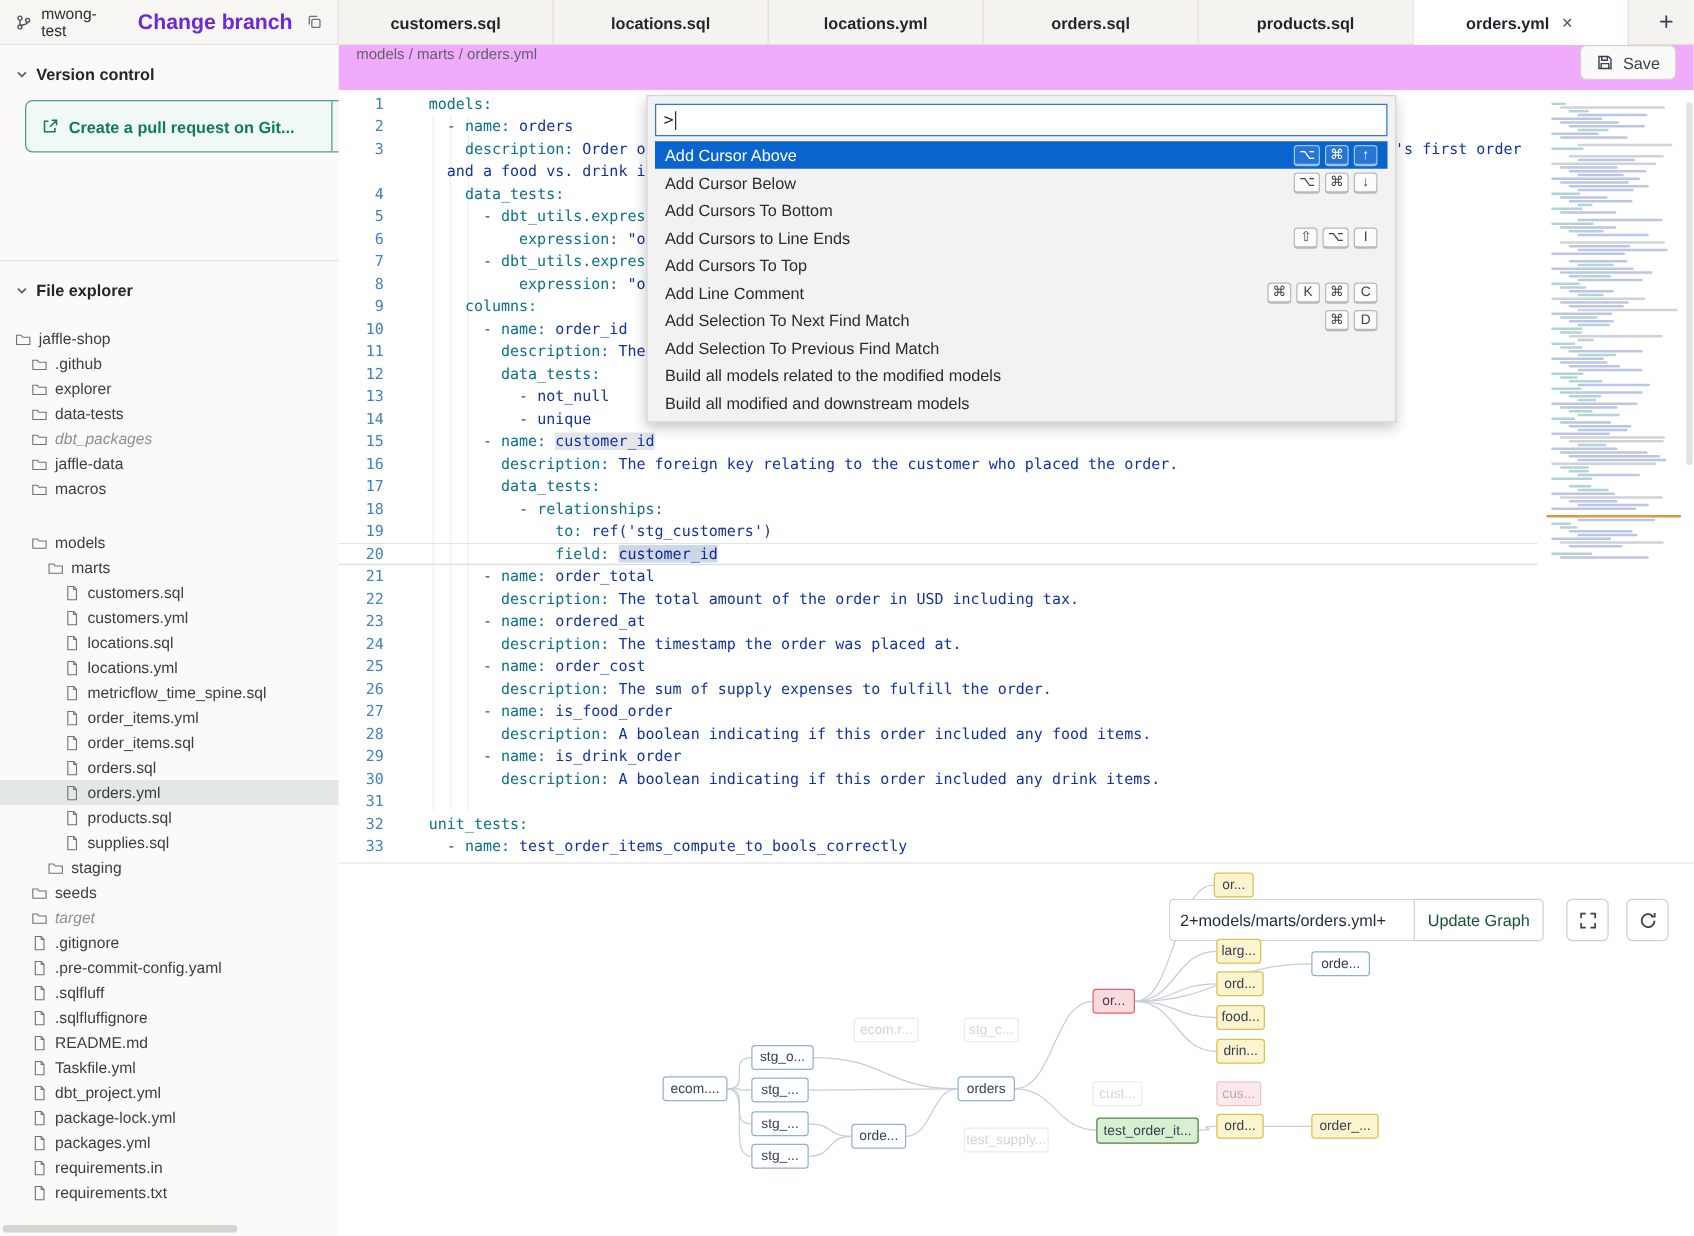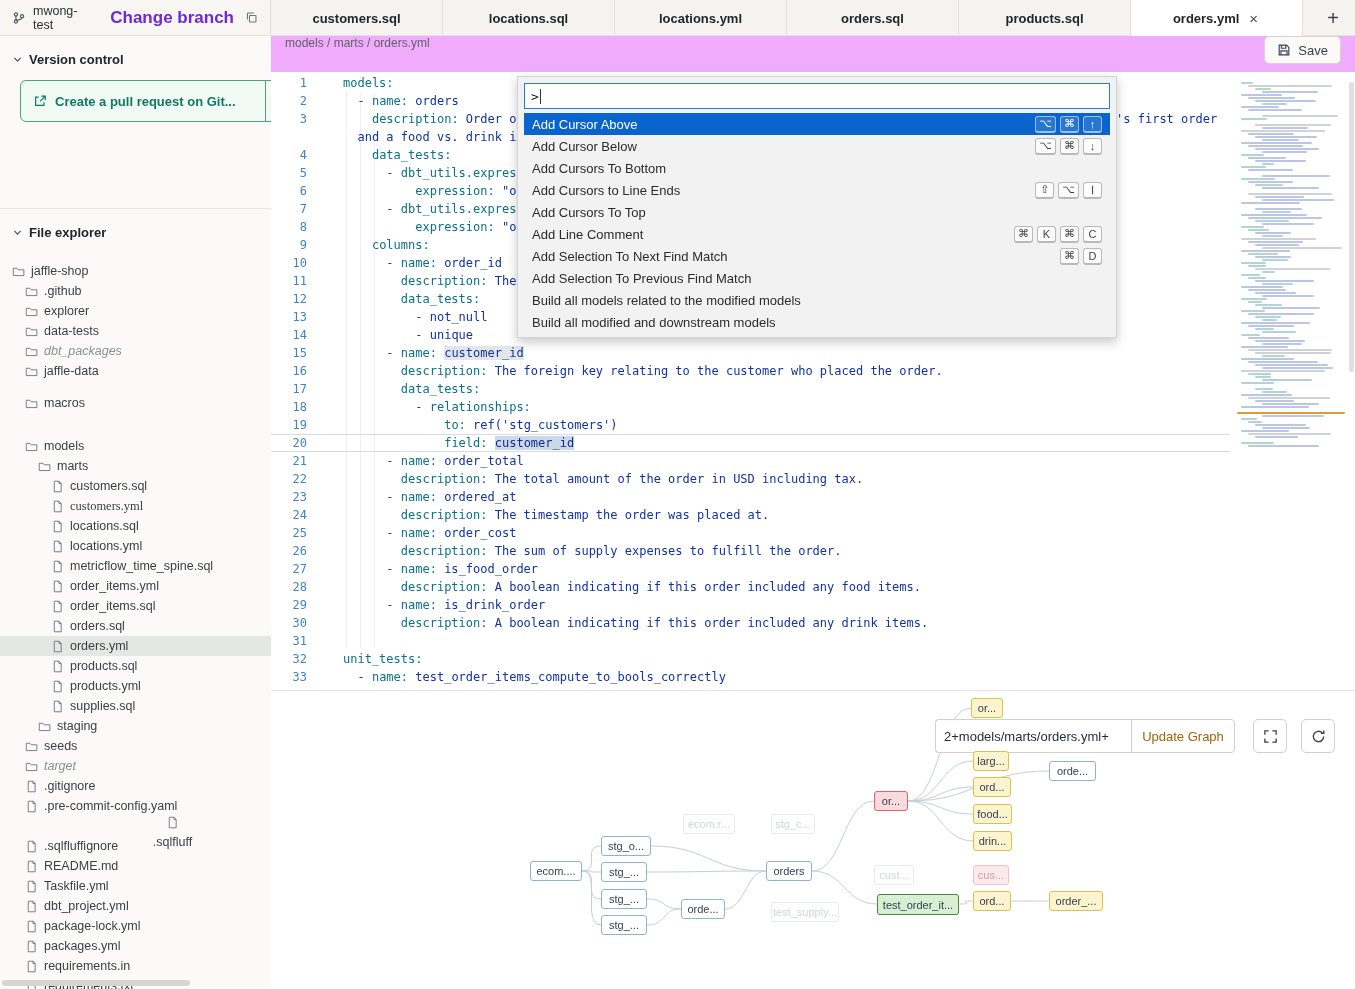--- a/index.html
+++ b/index.html
@@ -86,21 +86,21 @@
   .lnode{position:absolute;height:20px;display:flex;align-items:center;justify-content:center;font-size:11px;border-radius:3px;color:#374151;white-space:nowrap;overflow:hidden;padding:0 4px;cursor:pointer;background:#fff;border:1px solid #8fb3cf}
   .lnode.model{background:#fff;border-color:#8fb3cf}
   .lnode.yellow{background:#fcf4cf;border-color:#d9c150}
   .lnode.green{background:#d8efd3;border-color:#49873f;border-width:1.5px;height:21px}
   .lnode.pink{background:#f9dadd;border-color:#dd6470}
   .lnode.faded{opacity:.45;border-color:#ccd6dd;color:#9aa3ab}
   .lnode.faded-pink{background:#fbe9ec;border-color:#eec3c9;color:#c9a2a8}
   .graph-controls{position:absolute;right:0;top:26px;left:0;height:36px;pointer-events:none}
   .selector-group{position:absolute;left:664px;top:2px;display:flex;pointer-events:auto}
   .selector-input{width:196px;height:34px;border:1px solid #d3cfc9;border-right:none;border-radius:4px 0 0 4px;background:#fff;padding:0 8px;font-size:13px;color:#1f2937;font-family:"Liberation Sans",sans-serif}
-  .update-btn{width:104px;height:34px;border:1px solid #d3cfc9;border-radius:0 4px 4px 0;background:#fff;font-size:13px;color:#a16207;cursor:pointer;font-family:"Liberation Sans",sans-serif}
+  .update-btn{width:104px;height:34px;border:1px solid #d3cfc9;border-radius:0 4px 4px 0;background:#fff;font-size:13px;color:#14532d;cursor:pointer;font-family:"Liberation Sans",sans-serif}
   .icon-btn{position:absolute;top:2px;width:34px;height:34px;border:1px solid #d3cfc9;border-radius:5px;background:#fff;display:flex;align-items:center;justify-content:center;cursor:pointer;pointer-events:auto;color:#374151}
   .fullscreen-btn{left:982px}
   .refresh-btn{left:1030px}
 </style>
 </head>
 <body>
 
 <div class="topbar">
   <div class="branch-area">
     <span style="color:#4b5563">
@@ -229,21 +229,21 @@
         <span class="tree-label">dbt_packages</span>
       </div>
       <div class="tree-item" style="padding-left: 25px; text-align: center;">
         <span class="tree-icon">
           <svg viewBox="0 0 16 16" fill="none" stroke="currentColor" stroke-width="1.1">
             <path d="M1.5 4h4.6l1.5 1.9h7V13h-13z"></path>
           </svg>
         </span>
         <span class="tree-label">jaffle-data</span>
       </div>
-      <div class="tree-item" style="padding-left: 25px; margin-top: 12px;">
+      <div class="tree-item" style="padding-left: 25px;">
         <span class="tree-icon">
           <svg viewBox="0 0 16 16" fill="none" stroke="currentColor" stroke-width="1.1">
             <path d="M1.5 4h4.6l1.5 1.9h7V13h-13z"></path>
           </svg>
         </span>
         <span class="tree-label">macros</span>
       </div>
       <div class="tree-item" style="padding-left: 25px; margin-top: 23px;">
         <span class="tree-icon">
           <svg viewBox="0 0 16 16" fill="none" stroke="currentColor" stroke-width="1.1">
@@ -262,21 +262,21 @@
       </div>
       <div class="tree-item" style="padding-left: 51px;">
         <span class="tree-icon">
           <svg viewBox="0 0 16 16" fill="none" stroke="currentColor" stroke-width="1.1">
             <path d="M4 1.5h5.8l2.7 2.7V14.5H4z"></path>
             <path d="M9.8 1.5v2.9h2.7"></path>
           </svg>
         </span>
         <span class="tree-label">customers.sql</span>
       </div>
-      <div class="tree-item" style="padding-left: 51px; font-family: Liberation Serif, serif;">
+      <div class="tree-item" style="padding-left: 51px;">
         <span class="tree-icon">
           <svg viewBox="0 0 16 16" fill="none" stroke="currentColor" stroke-width="1.1">
             <path d="M4 1.5h5.8l2.7 2.7V14.5H4z"></path>
             <path d="M9.8 1.5v2.9h2.7"></path>
           </svg>
         </span>
         <span class="tree-label">customers.yml</span>
       </div>
       <div class="tree-item" style="padding-left: 51px;">
         <span class="tree-icon">
@@ -350,29 +350,20 @@
         </span>
         <span class="tree-label">products.sql</span>
       </div>
       <div class="tree-item" style="padding-left: 51px;">
         <span class="tree-icon">
           <svg viewBox="0 0 16 16" fill="none" stroke="currentColor" stroke-width="1.1">
             <path d="M4 1.5h5.8l2.7 2.7V14.5H4z"></path>
             <path d="M9.8 1.5v2.9h2.7"></path>
           </svg>
         </span>
-        <span class="tree-label">products.yml</span>
-      </div>
-      <div class="tree-item" style="padding-left: 51px;">
-        <span class="tree-icon">
-          <svg viewBox="0 0 16 16" fill="none" stroke="currentColor" stroke-width="1.1">
-            <path d="M4 1.5h5.8l2.7 2.7V14.5H4z"></path>
-            <path d="M9.8 1.5v2.9h2.7"></path>
-          </svg>
-        </span>
         <span class="tree-label">supplies.sql</span>
       </div>
       <div class="tree-item" style="padding-left: 38px;">
         <span class="tree-icon">
           <svg viewBox="0 0 16 16" fill="none" stroke="currentColor" stroke-width="1.1">
             <path d="M1.5 4h4.6l1.5 1.9h7V13h-13z"></path>
           </svg>
         </span>
         <span class="tree-label">staging</span>
       </div>
@@ -403,21 +394,21 @@
       </div>
       <div class="tree-item" style="padding-left: 25px;">
         <span class="tree-icon">
           <svg viewBox="0 0 16 16" fill="none" stroke="currentColor" stroke-width="1.1">
             <path d="M4 1.5h5.8l2.7 2.7V14.5H4z"></path>
             <path d="M9.8 1.5v2.9h2.7"></path>
           </svg>
         </span>
         <span class="tree-label">.pre-commit-config.yaml</span>
       </div>
-      <div class="tree-item" style="padding-left: 25px; flex-direction: column;">
+      <div class="tree-item" style="padding-left: 25px;">
         <span class="tree-icon">
           <svg viewBox="0 0 16 16" fill="none" stroke="currentColor" stroke-width="1.1">
             <path d="M4 1.5h5.8l2.7 2.7V14.5H4z"></path>
             <path d="M9.8 1.5v2.9h2.7"></path>
           </svg>
         </span>
         <span class="tree-label">.sqlfluff</span>
       </div>
       <div class="tree-item" style="padding-left: 25px;">
         <span class="tree-icon">

